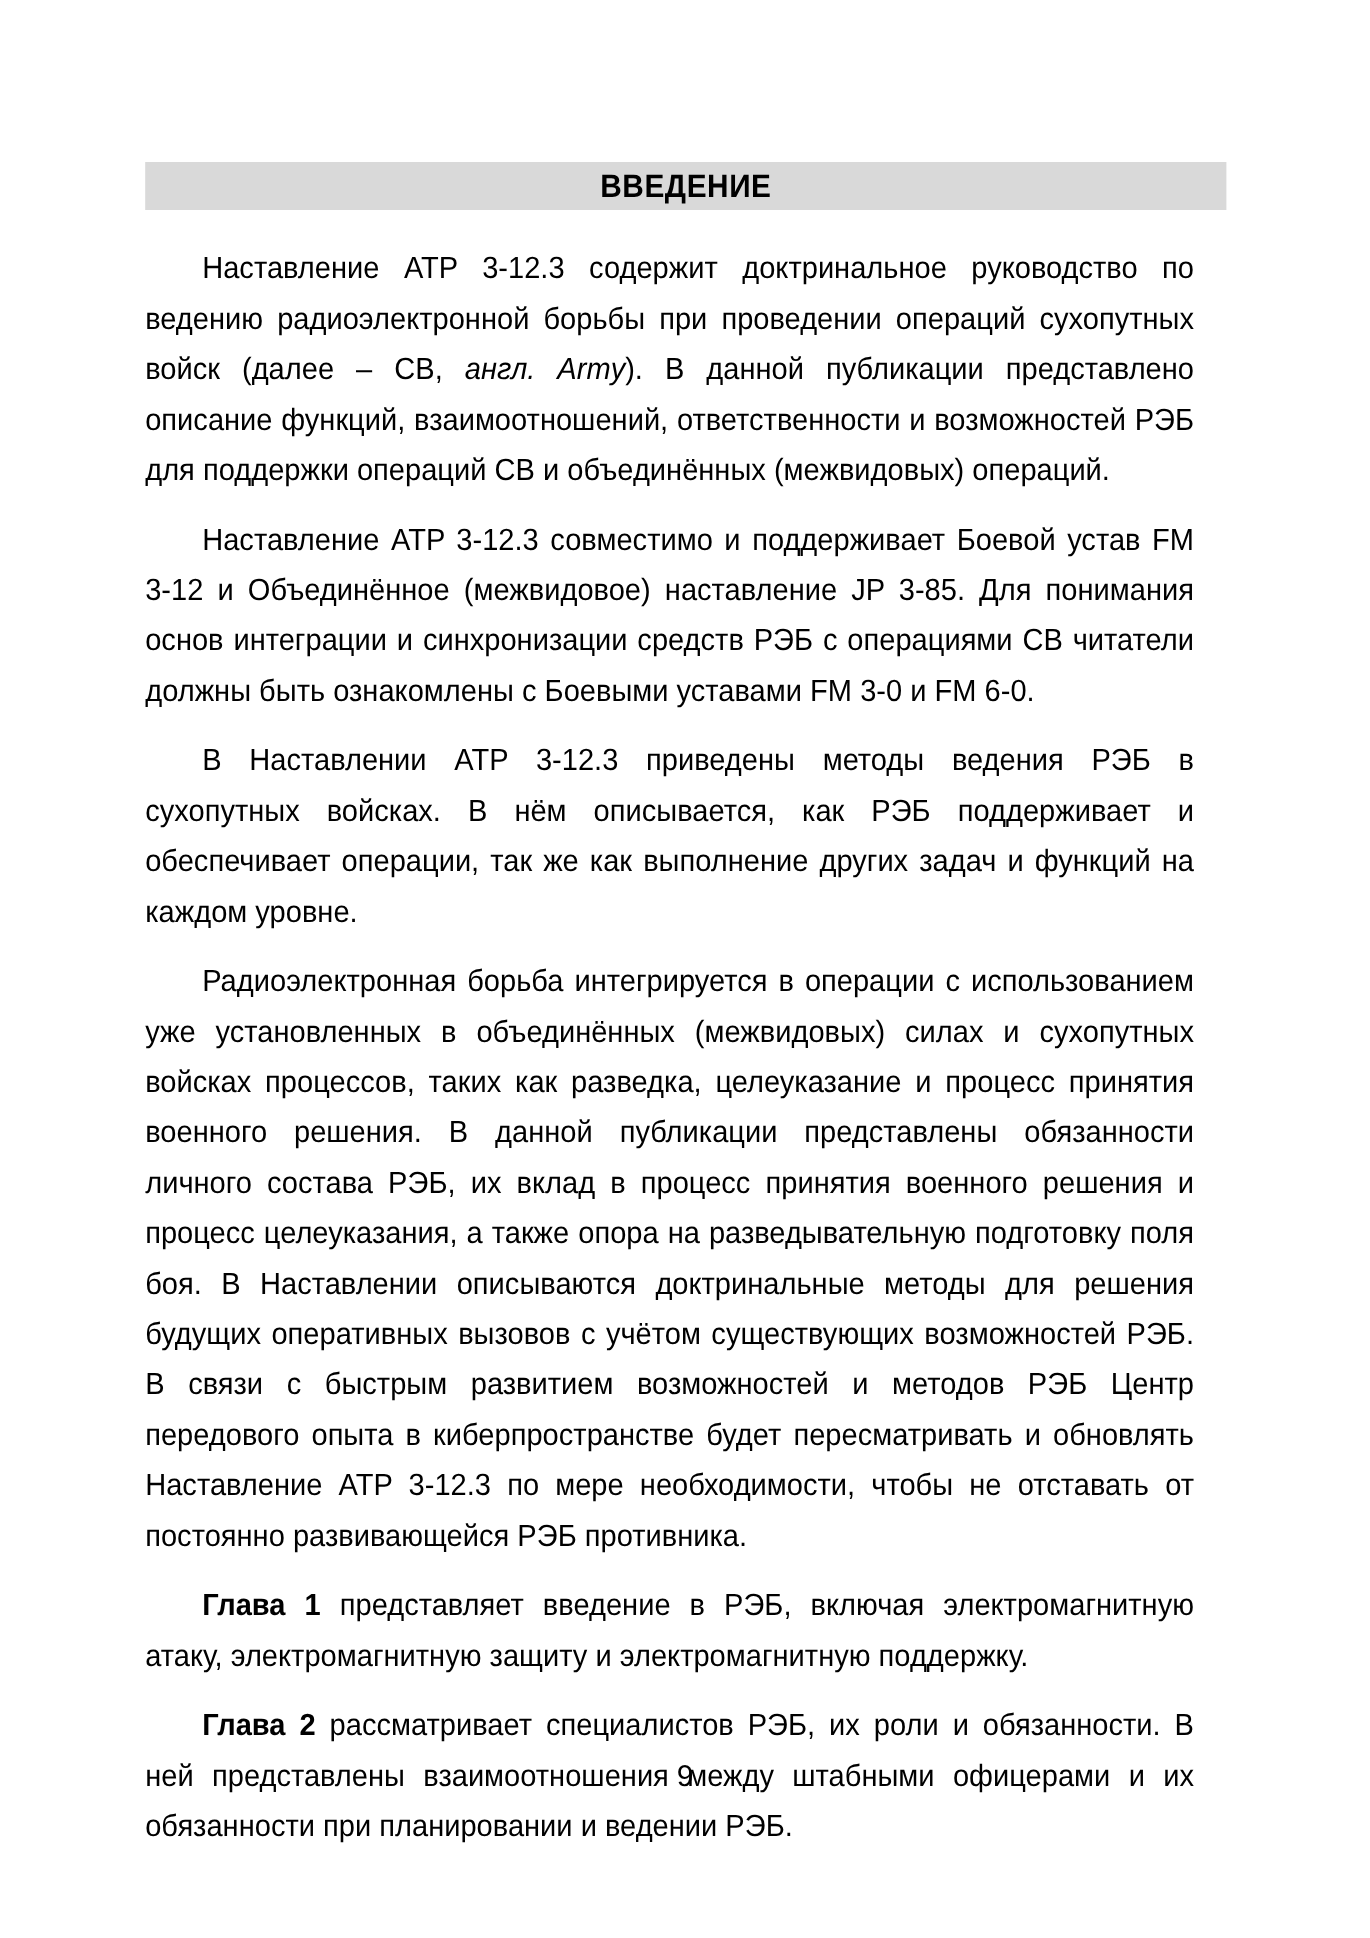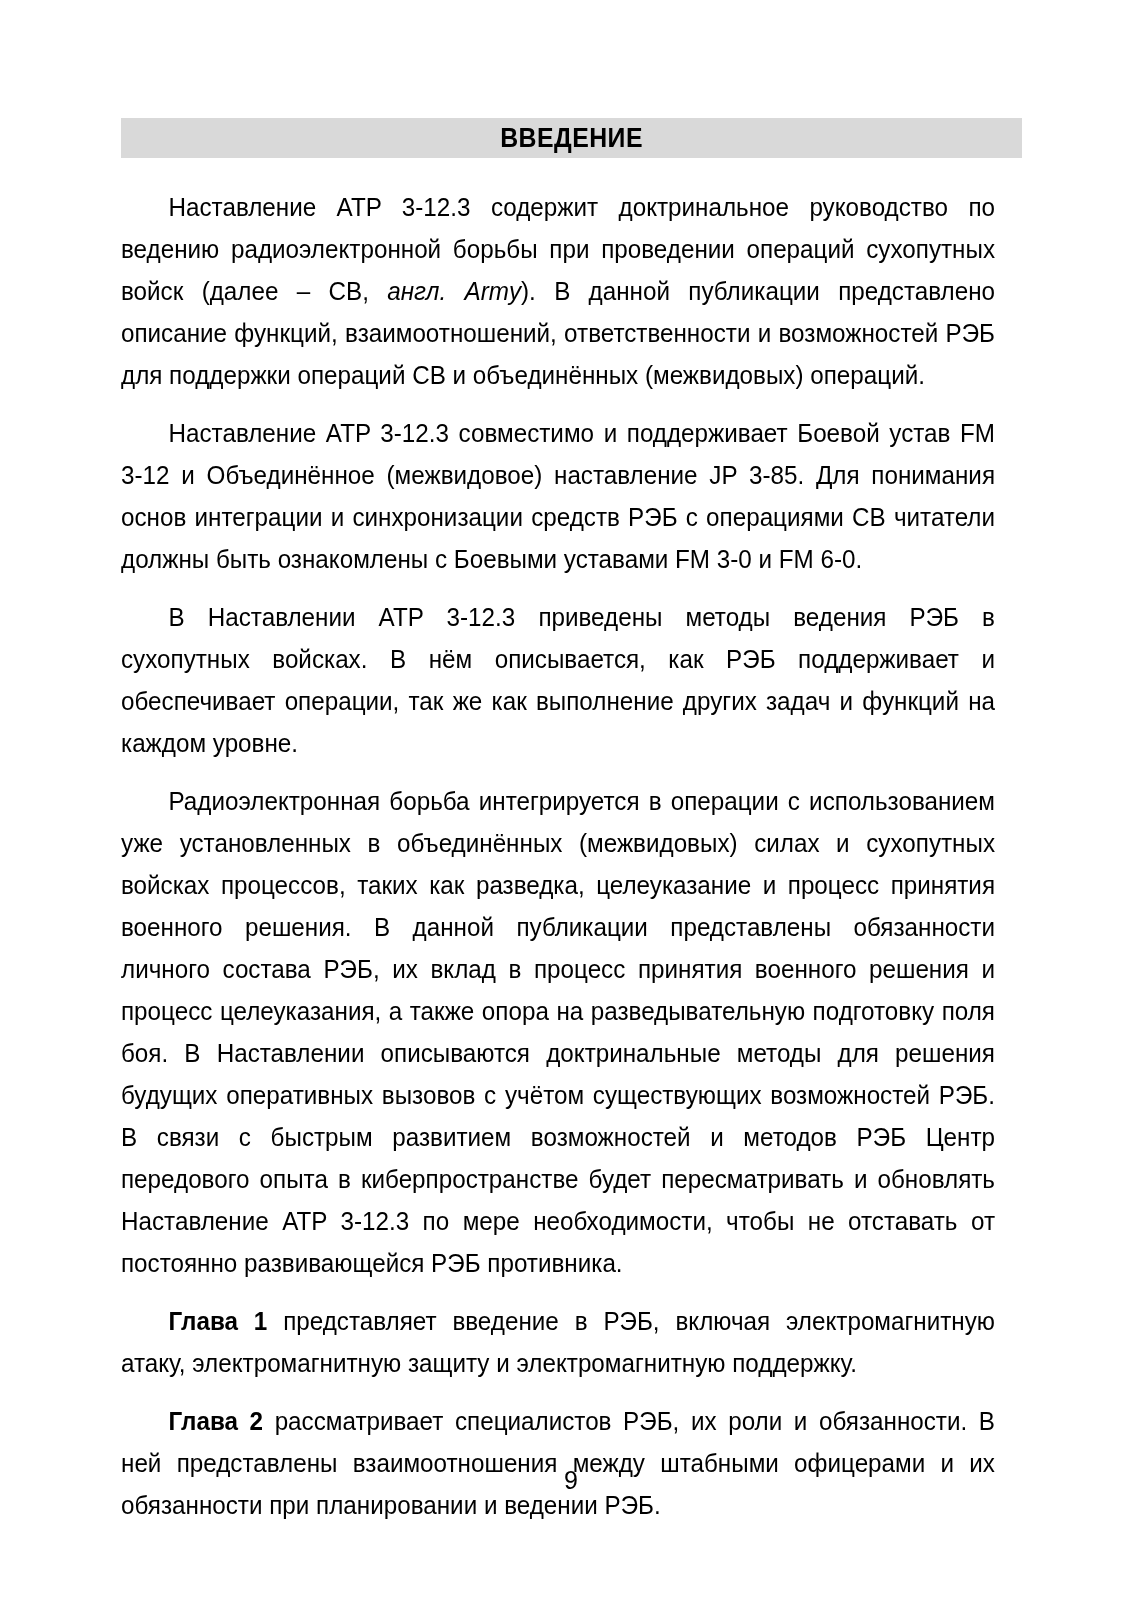--- a/index.html
+++ b/index.html
@@ -21,21 +21,21 @@
     left: 0;
     top: 0;
     width: 1142px;
     height: 1615px;
     background: #ffffff;
   }
 
   .content {
     position: absolute;
     left: 121px;
-    top: 118px;
+    top: 135px;
     width: 901px;
   }
 
   
   .section-banner {
     width: 901px;
     height: 40px;
     background: #d9d9d9;
     display: flex;
     align-items: center;

